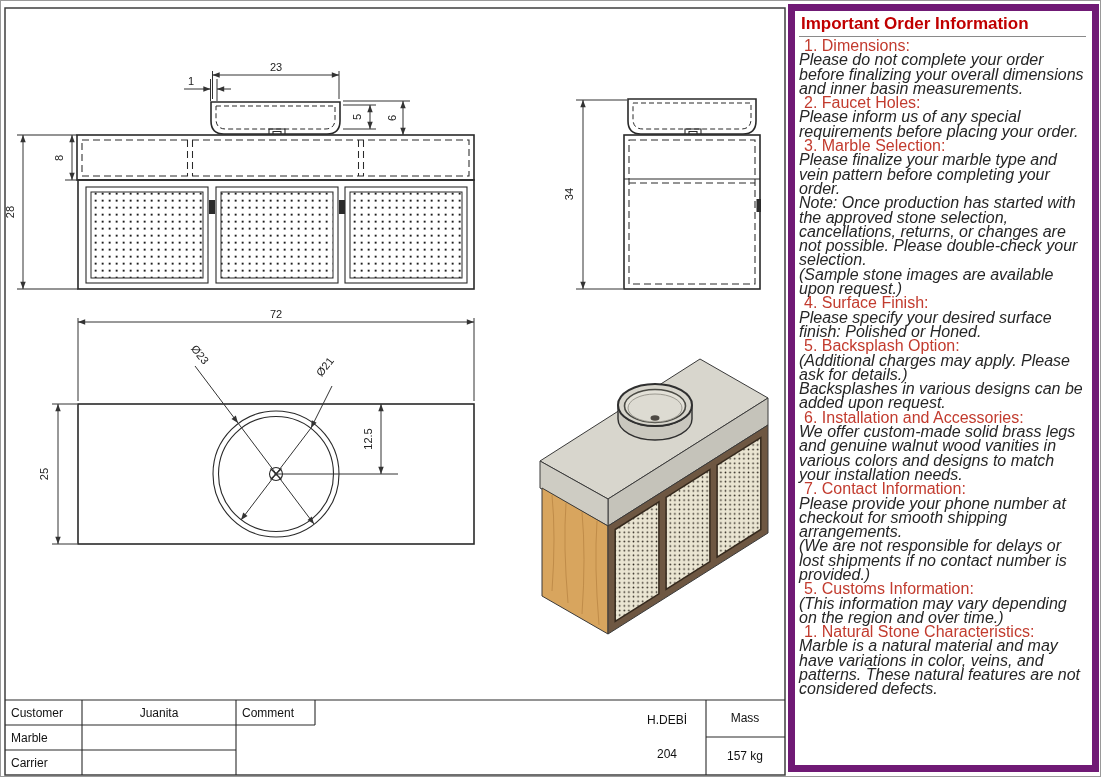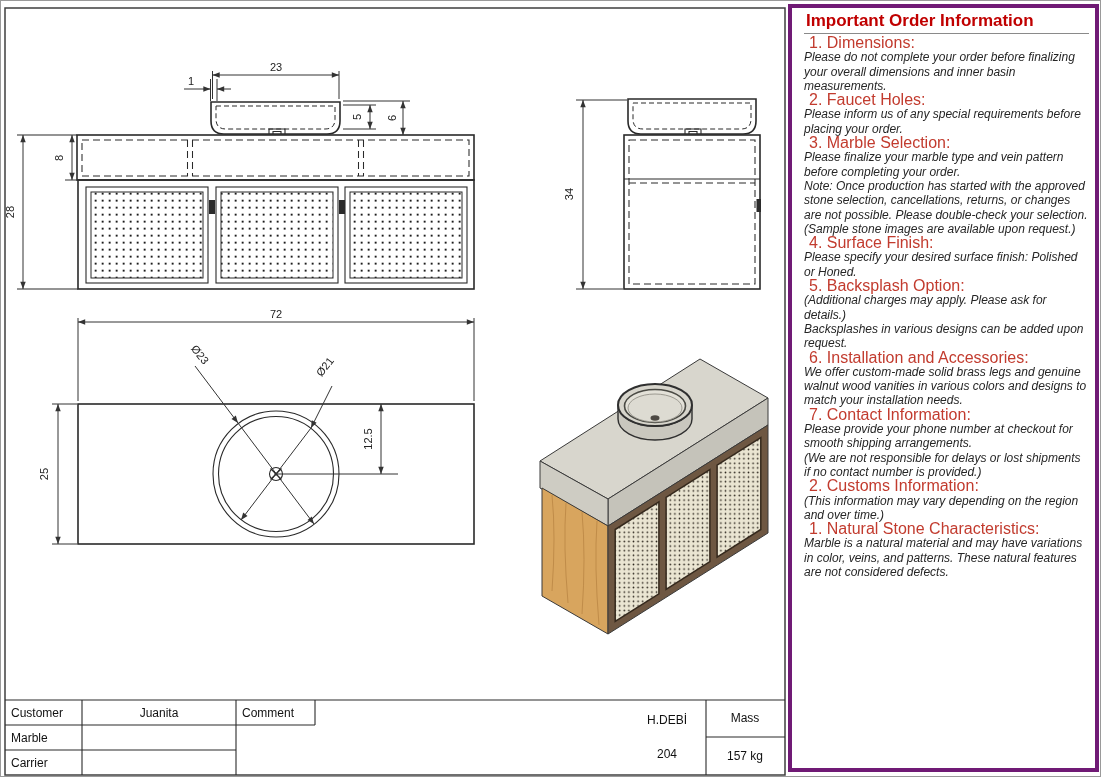--- a/index.html
+++ b/index.html
@@ -9,25 +9,25 @@
   .oline{stroke:#2a2a2a;stroke-width:1.6;fill:none;}
   .mline{stroke:#2a2a2a;stroke-width:1.1;fill:none;}
   .dash{stroke:#2a2a2a;stroke-width:1.05;fill:none;stroke-dasharray:7 4;}
   .dashS{stroke:#2a2a2a;stroke-width:1;fill:none;stroke-dasharray:5 3;}
   .dline{stroke:#333;stroke-width:1;fill:none;}
   .dim{font-size:11px;fill:#222;}
   .tbl{font-size:12px;fill:#111;}
   .isoe{stroke:#3a3a3a;stroke-width:1;}
   
   #info-panel{position:absolute;left:787px;top:3px;width:311px;height:768px;box-sizing:border-box;
-              border:4px solid #701a75;background:#fff;padding:1px 6px 2px 12px;overflow:hidden;}
+              border:7px solid #701a75;background:#fff;padding:1px 6px 2px 4px;overflow:hidden;}
   .info-title{font-size:17px;font-weight:bold;color:#c00000;line-height:22px;padding:1px 0 1px 2px;
               border-bottom:1px solid #8a8a8a;margin-bottom:2px;}
   .sec-h{color:#c23b2e;font-size:16px;line-height:14.3px;padding-left:5px;white-space:nowrap;}
-  .sec-p{color:#262626;font-size:12px;line-height:14.3px;font-style:italic;}
+  .sec-p{color:#262626;font-size:16px;line-height:14.3px;font-style:italic;}
 </style>
 </head>
 <body>
 
 <div id="stage">
 
   <svg width="790" height="777" viewBox="0 0 790 777" style="position:absolute;left:0;top:0;">
     <defs>
       <marker id="arr" viewBox="0 0 10 10" refX="9" refY="5" markerWidth="10" markerHeight="8" orient="auto-start-reverse">
         <path d="M0,1.6 L9,5 L0,8.4 z" fill="#333"></path>
@@ -224,20 +224,20 @@
         <div class="sec-h">4. Surface Finish:</div>
         <div class="sec-p">Please specify your desired surface finish: Polished or Honed.</div>
         <div class="sec-h">5. Backsplash Option:</div>
         <div class="sec-p">(Additional charges may apply. Please ask for details.)</div>
         <div class="sec-p">Backsplashes in various designs can be added upon request.</div>
         <div class="sec-h">6. Installation and Accessories:</div>
         <div class="sec-p">We offer custom-made solid brass legs and genuine walnut wood vanities in various colors and designs to match your installation needs.</div>
         <div class="sec-h">7. Contact Information:</div>
         <div class="sec-p">Please provide your phone number at checkout for smooth shipping arrangements.</div>
         <div class="sec-p">(We are not responsible for delays or lost shipments if no contact number is provided.)</div>
-        <div class="sec-h">2. Customs Information:</div>
+        <div class="sec-h">5. Customs Information:</div>
         <div class="sec-p">(This information may vary depending on the region and over time.)</div>
         <div class="sec-h">1. Natural Stone Characteristics:</div>
         <div class="sec-p">Marble is a natural material and may have variations in color, veins, and patterns. These natural features are not considered defects.</div>
       </div>
   </div>
 
 </div>
 
 </body></html>

